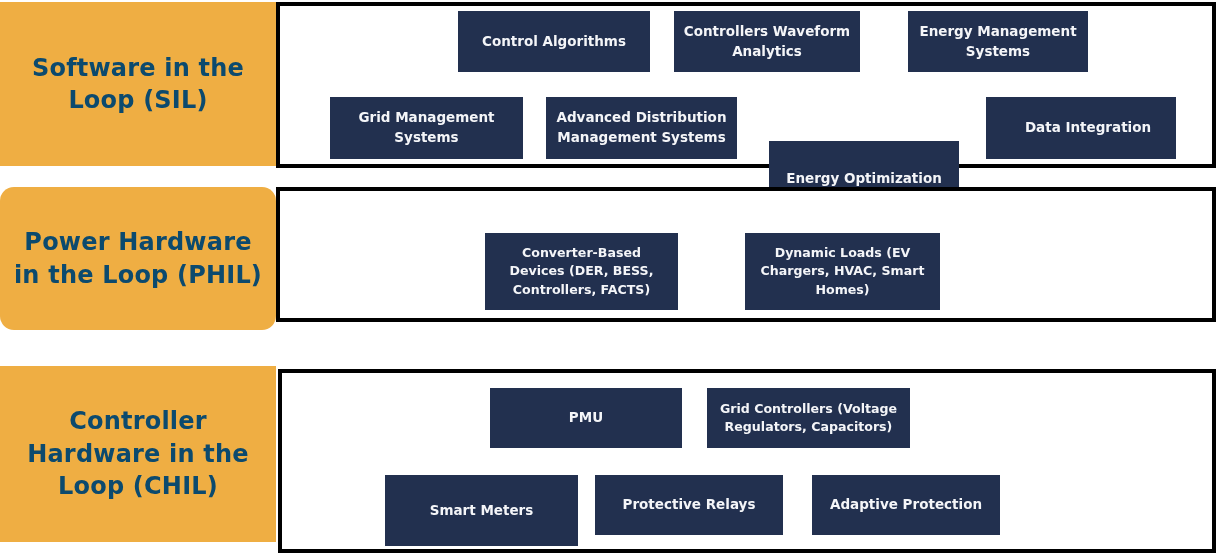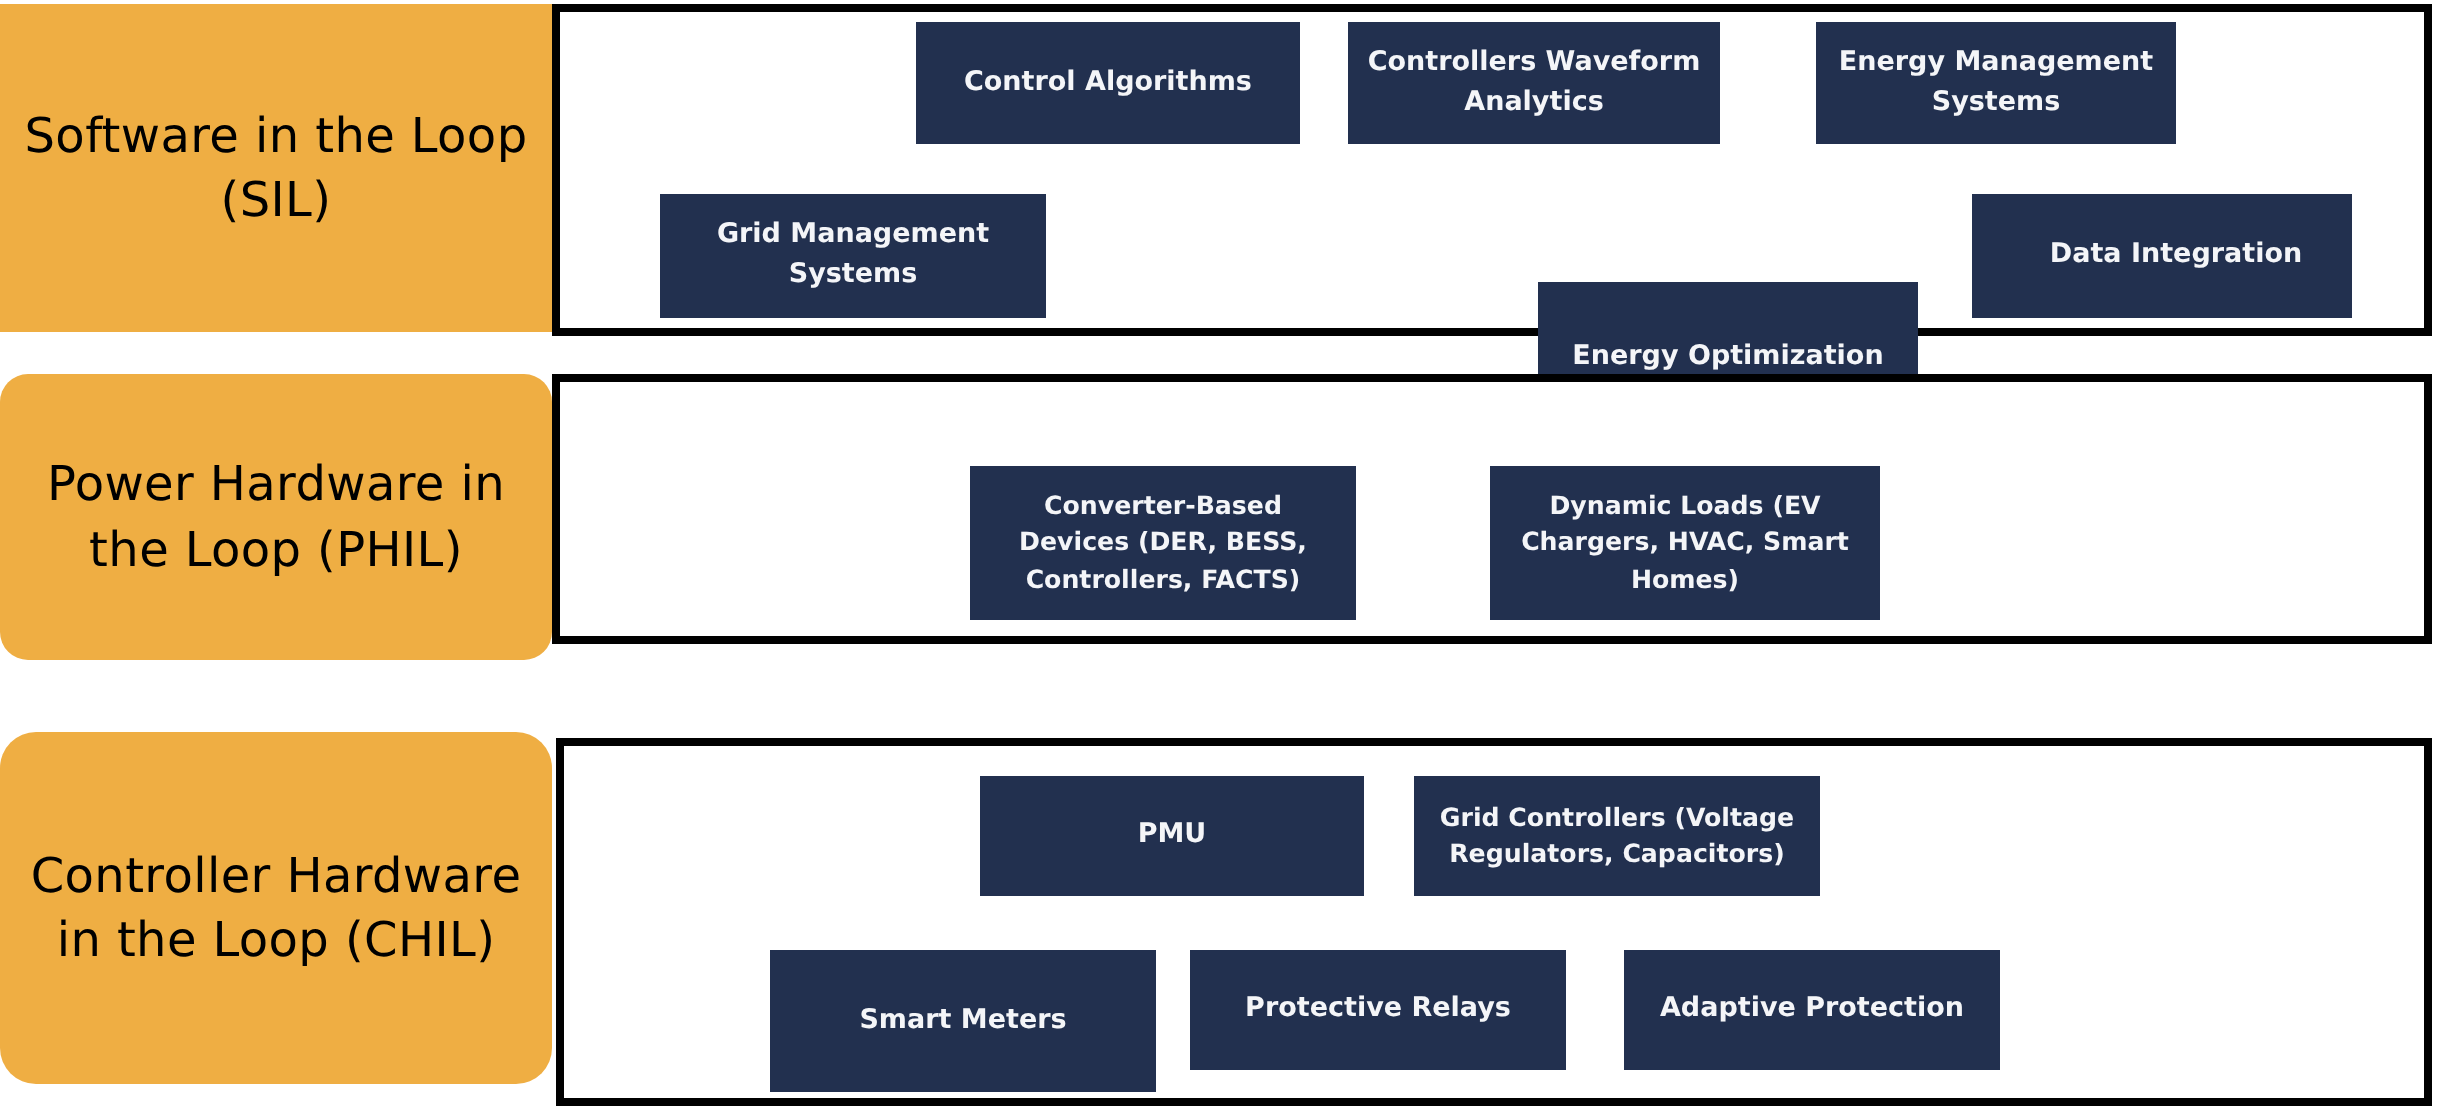--- a/index.html
+++ b/index.html
@@ -18,22 +18,22 @@
     background: #ffffff;
     overflow: hidden;
   }
   .layer-label {
     position: absolute;
     display: flex;
     align-items: center;
     justify-content: center;
     text-align: center;
     background: #EFAE43;
-    color: #000000;
-    font-weight: normal;
+    color: #0c4a6e;
+    font-weight: bold;
     font-size: 24px;
     line-height: 1.35;
     letter-spacing: 0.2px;
     padding: 4px 10px;
     box-sizing: border-box;
   }
   .layer-panel {
     position: absolute;
     background: #ffffff;
     border: 4px solid #000000;
@@ -65,34 +65,35 @@
   <div class="layer-panel" style="left:276px; top:2px; width:940px; height:166px;"></div>
 
   <div class="node" style="left:458px; top:11px; width:192px; height:61px;">Control Algorithms</div>
 
   <div class="node" style="left:674px; top:11px; width:186px; height:61px;">Controllers Waveform Analytics</div>
 
   <div class="node" style="left:908px; top:11px; width:180px; height:61px;">Energy Management Systems</div>
 
   <div class="node" style="left:330px; top:97px; width:193px; height:62px;">Grid Management Systems</div>
 
+  <div class="node" style="left:546px; top:97px; width:191px; height:62px;">Advanced Distribution Management Systems</div>
 
   <div class="node" style="left:769px; top:97px; width:190px; height:76px;margin-top:44px;">Energy Optimization</div>
 
   <div class="node" style="left:986px; top:97px; width:190px; height:62px;padding-left:22px;">Data Integration</div>
 
   <div class="layer-label" style="left:0px; top:187px; width:276px; height:143px;border-radius:14px;">Power Hardware in the Loop (PHIL)</div>
 
   <div class="layer-panel" style="left:276px; top:187px; width:940px; height:135px;"></div>
 
   <div class="node small" style="left:485px; top:233px; width:193px; height:77px;">Converter-Based Devices (DER, BESS, Controllers, FACTS)</div>
 
   <div class="node small" style="left:745px; top:233px; width:195px; height:77px;">Dynamic Loads (EV Chargers, HVAC, Smart Homes)</div>
 
-  <div class="layer-label" style="left:0px; top:366px; width:276px; height:176px;border-radius:18px;">Controller Hardware in the Loop (CHIL)</div>
+  <div class="layer-label" style="left:0px; top:366px; width:276px; height:176px;">Controller Hardware in the Loop (CHIL)</div>
 
   <div class="layer-panel" style="left:278px; top:369px; width:938px; height:184px;"></div>
 
   <div class="node" style="left:490px; top:388px; width:192px; height:60px;">PMU</div>
 
   <div class="node small" style="left:707px; top:388px; width:203px; height:60px;">Grid Controllers (Voltage Regulators, Capacitors)</div>
 
   <div class="node" style="left:385px; top:475px; width:193px; height:71px;">Smart Meters</div>
 
   <div class="node" style="left:595px; top:475px; width:188px; height:60px;">Protective Relays</div>

